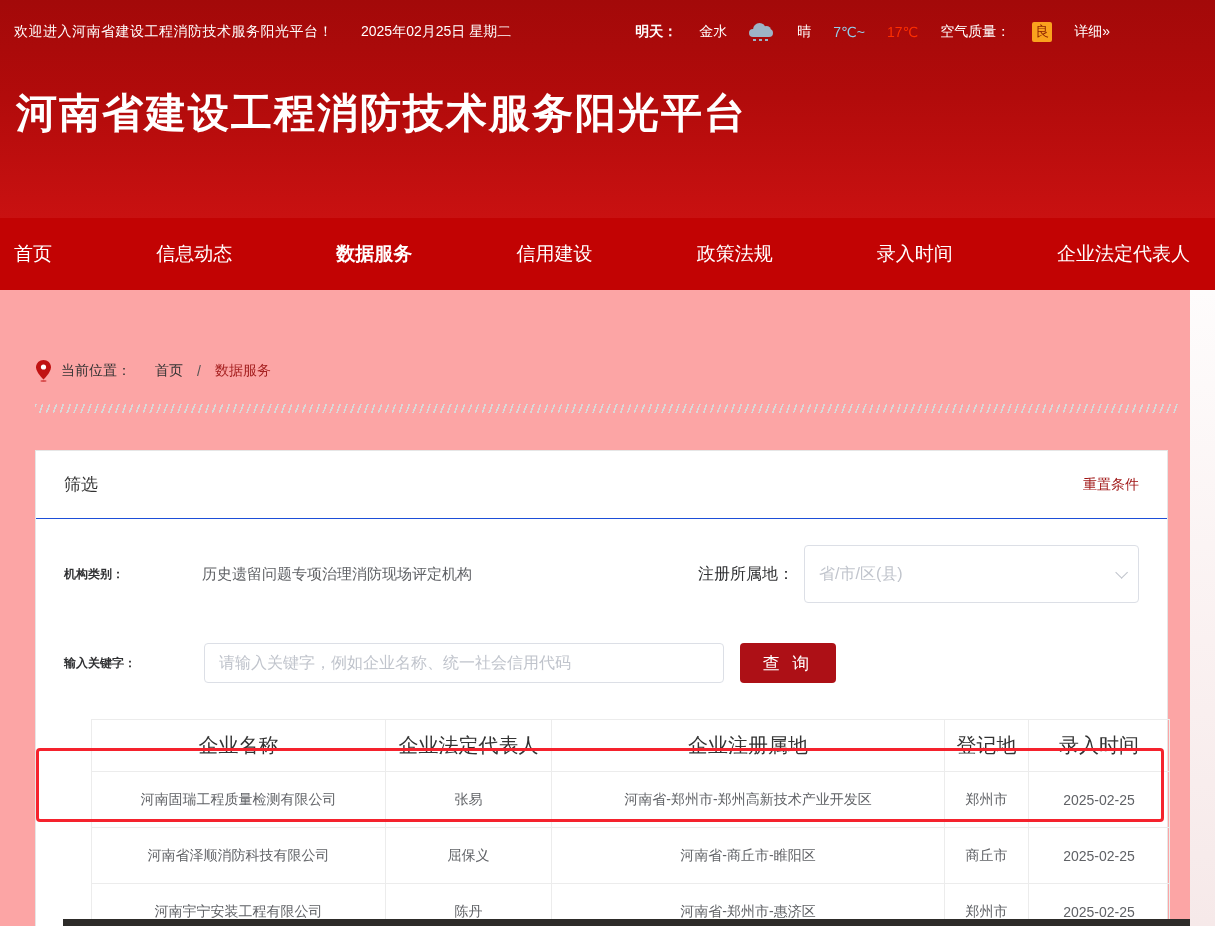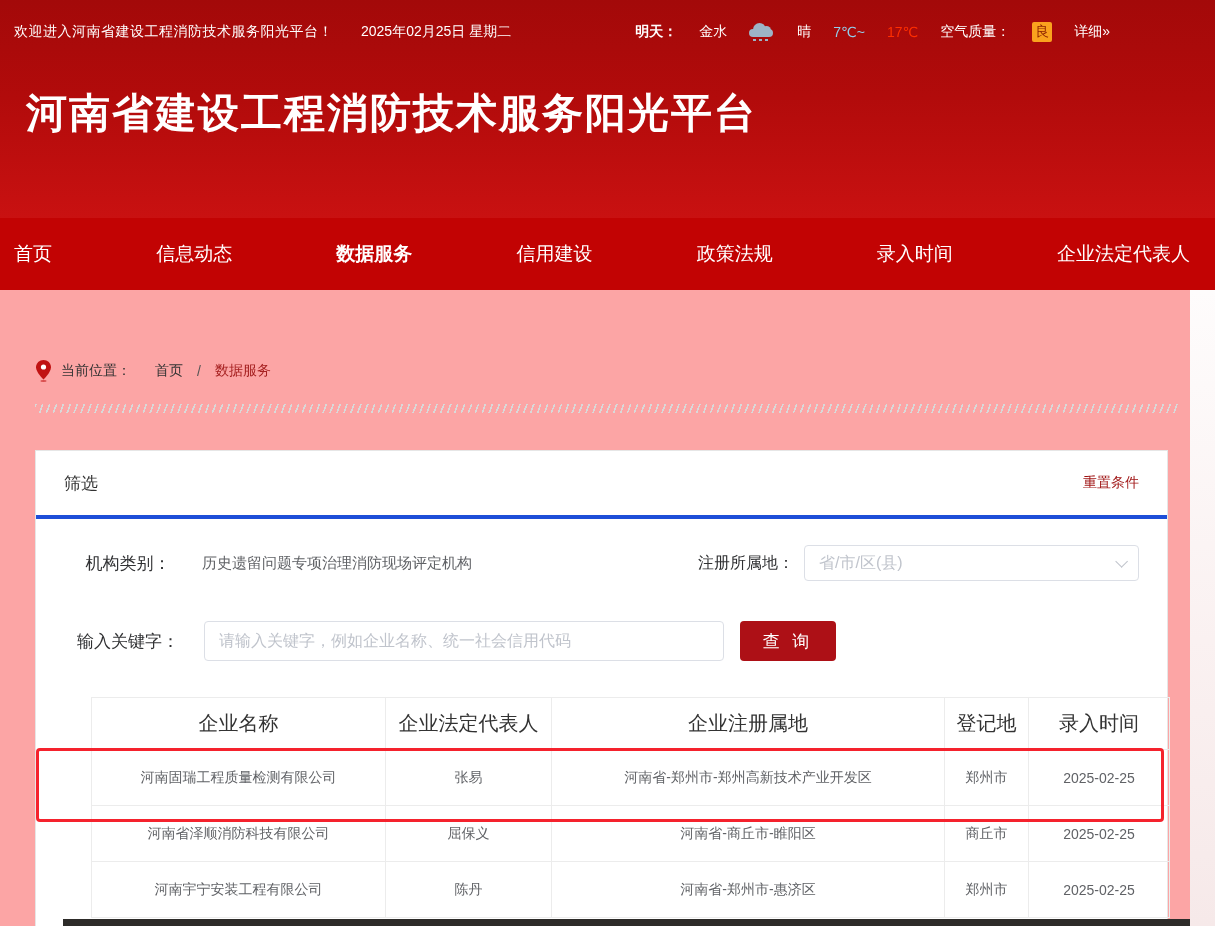--- a/index.html
+++ b/index.html
@@ -18,54 +18,54 @@
   .cloud-ico { display:inline-block; width:26px; height:18px; position:relative; }
   .cloud-ico .c1,.cloud-ico .c2 { position:absolute; background:#9db4c6; border-radius:50%; }
   .cloud-ico .c1 { width:13px; height:13px; left:4px; top:0; }
   .cloud-ico .c2 { width:9px; height:9px; left:13px; top:3px; }
   .cloud-ico .base { position:absolute; left:0; top:6px; width:24px; height:8px; background:#9db4c6; border-radius:5px; }
   .cloud-ico .drops { position:absolute; left:4px; top:16px; width:16px; height:2px;
     background:repeating-linear-gradient(90deg,#9db4c6 0 3px,transparent 3px 6px); }
   .temp-low { color:#93cdea; }
   .temp-high { color:#ff2f00; }
   .air-badge { display:inline-block; background:#faa21e; color:#8a1f00; padding:1px 3px; border-radius:2px; font-size:14px; }
-  .site-title { color:#fff; font-size:41px; font-weight:700; letter-spacing:2px; padding:44px 0 0 26px; }
+  .site-title { color:#fff; font-size:41px; font-weight:700; letter-spacing:2px; padding:44px 0 0 16px; }
 
   
   .nav { height:72px; background:#c20303; display:flex; align-items:center;
     justify-content:space-between; padding:0 25px 0 14px; }
   .nav-item { color:#fff; font-size:19px; cursor:pointer; font-weight:400; }
   .nav-item.active { font-weight:700; }
 
   
   .breadcrumb { display:flex; align-items:center; margin:70px 0 0 36px; font-size:14px; color:#333; }
   .pin { width:15px; height:22px; margin-right:10px; }
   .crumb-home { margin-left:24px; color:#333; cursor:pointer; }
   .crumb-sep { margin:0 14px; color:#555; }
   .crumb-current { color:#a62121; cursor:pointer; }
   .slashes { margin:22px 35px 0 35px; height:9px;
     background:repeating-linear-gradient(110deg,#d9d9d9 0 1.6px,transparent 1.6px 6.5px); }
 
   
   .panel { position:absolute; left:35px; top:450px; width:1133px; height:560px;
     background:#fff; border:1px solid #e6e6e6; }
   .panel-head { height:68px; display:flex; align-items:center; justify-content:space-between;
-    padding:0 28px; border-bottom:4px solid #1d4ed8; }
+    padding:0 28px; border-bottom:1px solid #1d4ed8; }
   .panel-title { font-size:17px; color:#333; }
   .reset-link { font-size:14px; color:#9e1111; cursor:pointer; }
   .panel-body { padding:26px 28px 0 28px; }
   .frow { display:flex; align-items:center; }
   .frow1 { margin-bottom:40px; }
-  .flabel { width:128px; text-align:center; font-size:17px; color:#303133; flex:0 0 auto; }
+  .flabel { width:128px; text-align:left; font-size:12px; color:#303133; flex:0 0 auto;font-weight:bold; }
   .cat-active { margin-left:12px; background:#b3110f; color:#fff; font-size:15px;
     padding:8px 11px; border:none; border-radius:2px; cursor:pointer; white-space:nowrap; }
   .cat-inactive { margin-left:10px; font-size:15px; color:#606266; cursor:pointer; white-space:nowrap; }
   .frow1 .spacer { flex:1; }
   .region-label { font-size:16px; color:#303133; margin-right:10px; white-space:nowrap; }
-  .select-box { width:335px; height:36px; border:1px solid #dcdfe6; border-radius:4px;
+  .select-box { width:335px; height:58px; border:1px solid #dcdfe6; border-radius:4px;
     display:flex; align-items:center; justify-content:space-between; padding:12px 14px;
     color:#c0c4cc; font-size:16px; cursor:pointer; background:#fff; }
   .chevron { width:9px; height:9px; border-right:1.5px solid #c0c4cc; border-bottom:1.5px solid #c0c4cc;
     transform:rotate(45deg) translateY(-3px); }
   .kw-input { margin-left:12px; width:520px; height:40px; border:1px solid #dcdfe6; border-radius:4px;
     padding:0 14px; font-size:16px; color:#333; outline:none;
     font-family:"Liberation Sans","DejaVu Sans",sans-serif; }
   .kw-input::placeholder { color:#c0c4cc; }
   .search-btn { margin-left:16px; width:96px; height:40px; background:#ad1016; color:#fff;
     font-size:17px; border:none; border-radius:4px; cursor:pointer; letter-spacing:4px; }

